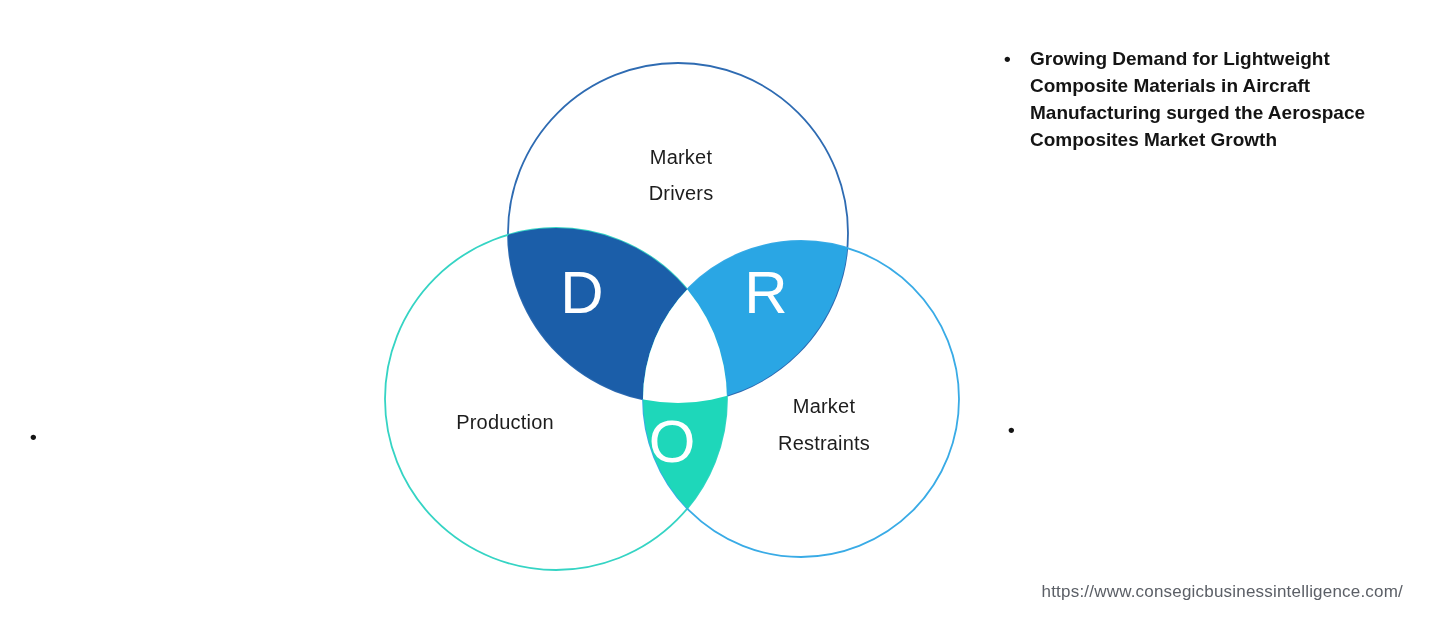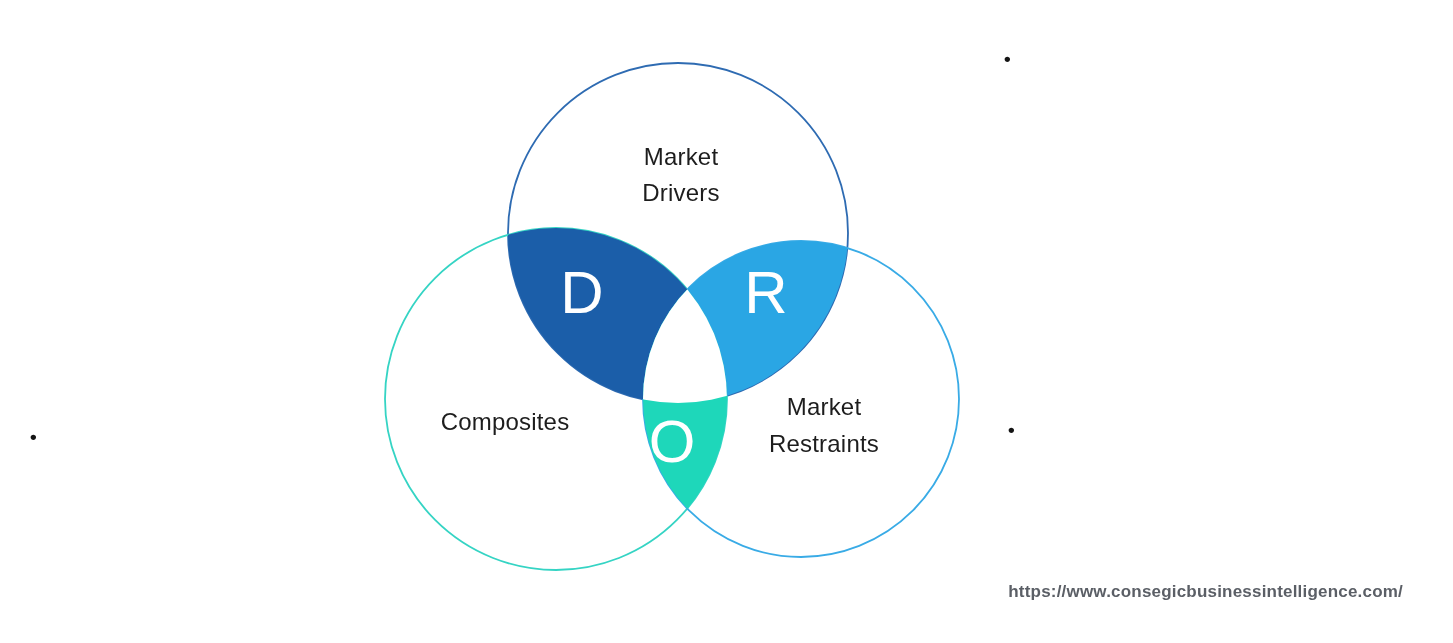--- a/index.html
+++ b/index.html
@@ -16,21 +16,21 @@
     overflow: hidden;
   }
   .venn-svg {
     position: absolute;
     left: 0;
     top: 0;
   }
   .venn-label {
     position: absolute;
     text-align: center;
-    font-size: 24px;
+    font-size: 20px;
     line-height: 36px;
     font-weight: 400;
     color: #1d1d1d;
     white-space: pre-line;
     letter-spacing: 0.2px;
   }
   .drivers-label   { left: 581px; top: 139px; width: 200px; }
   .opportunity-label { left: 405px; top: 404px; width: 200px; }
   .restraints-label { left: 724px; top: 388px; width: 200px; line-height: 37px; }
   .venn-letter {
@@ -67,21 +67,21 @@
   .note-left .marker { width: 22px; }
   .note-right-top { left: 1004px; top: 45px; width: 440px; }
   .note-right-top .marker { width: 26px; }
   .note-right-bottom { left: 1008px; top: 416px; width: 380px; }
   .note-right-bottom .marker { width: 23px; }
   .source-url {
     position: absolute;
     top: 582px;
     right: 50px;
     font-size: 17px;
-    font-weight: 700;
+    font-weight: 400;
     color: #5b5f66;
     letter-spacing: 0.2px;
   }
 </style>
 </head>
 <body>
 
 <div class="canvas">
 
   <svg class="venn-svg" width="1453" height="643" viewBox="0 0 1453 643">
@@ -115,34 +115,38 @@
 
     <g clip-path="url(#clipTop)">
       <g clip-path="url(#clipLeft)">
         <circle cx="801" cy="399" r="158" fill="#ffffff"></circle>
       </g>
     </g>
   </svg>
 
   <div class="venn-label drivers-label">Market
 Drivers</div>
-  <div class="venn-label opportunity-label">Composites</div>
+  <div class="venn-label opportunity-label">Production</div>
   <div class="venn-label restraints-label">Market
 Restraints</div>
 
   <div class="venn-letter letter-d">D</div>
   <div class="venn-letter letter-r">R</div>
   <div class="venn-letter letter-o">O</div>
 
   <div class="note note-left">
     <span class="marker">•</span>
   </div>
 
   <div class="note note-right-top">
     <span class="marker">•</span>
+    <span class="text">Growing Demand for Lightweight
+Composite Materials in Aircraft
+Manufacturing surged the Aerospace
+Composites Market Growth</span>
   </div>
 
   <div class="note note-right-bottom">
     <span class="marker">•</span>
   </div>
 
   <div class="source-url">https://www.consegicbusinessintelligence.com/</div>
 
 </div>
 

